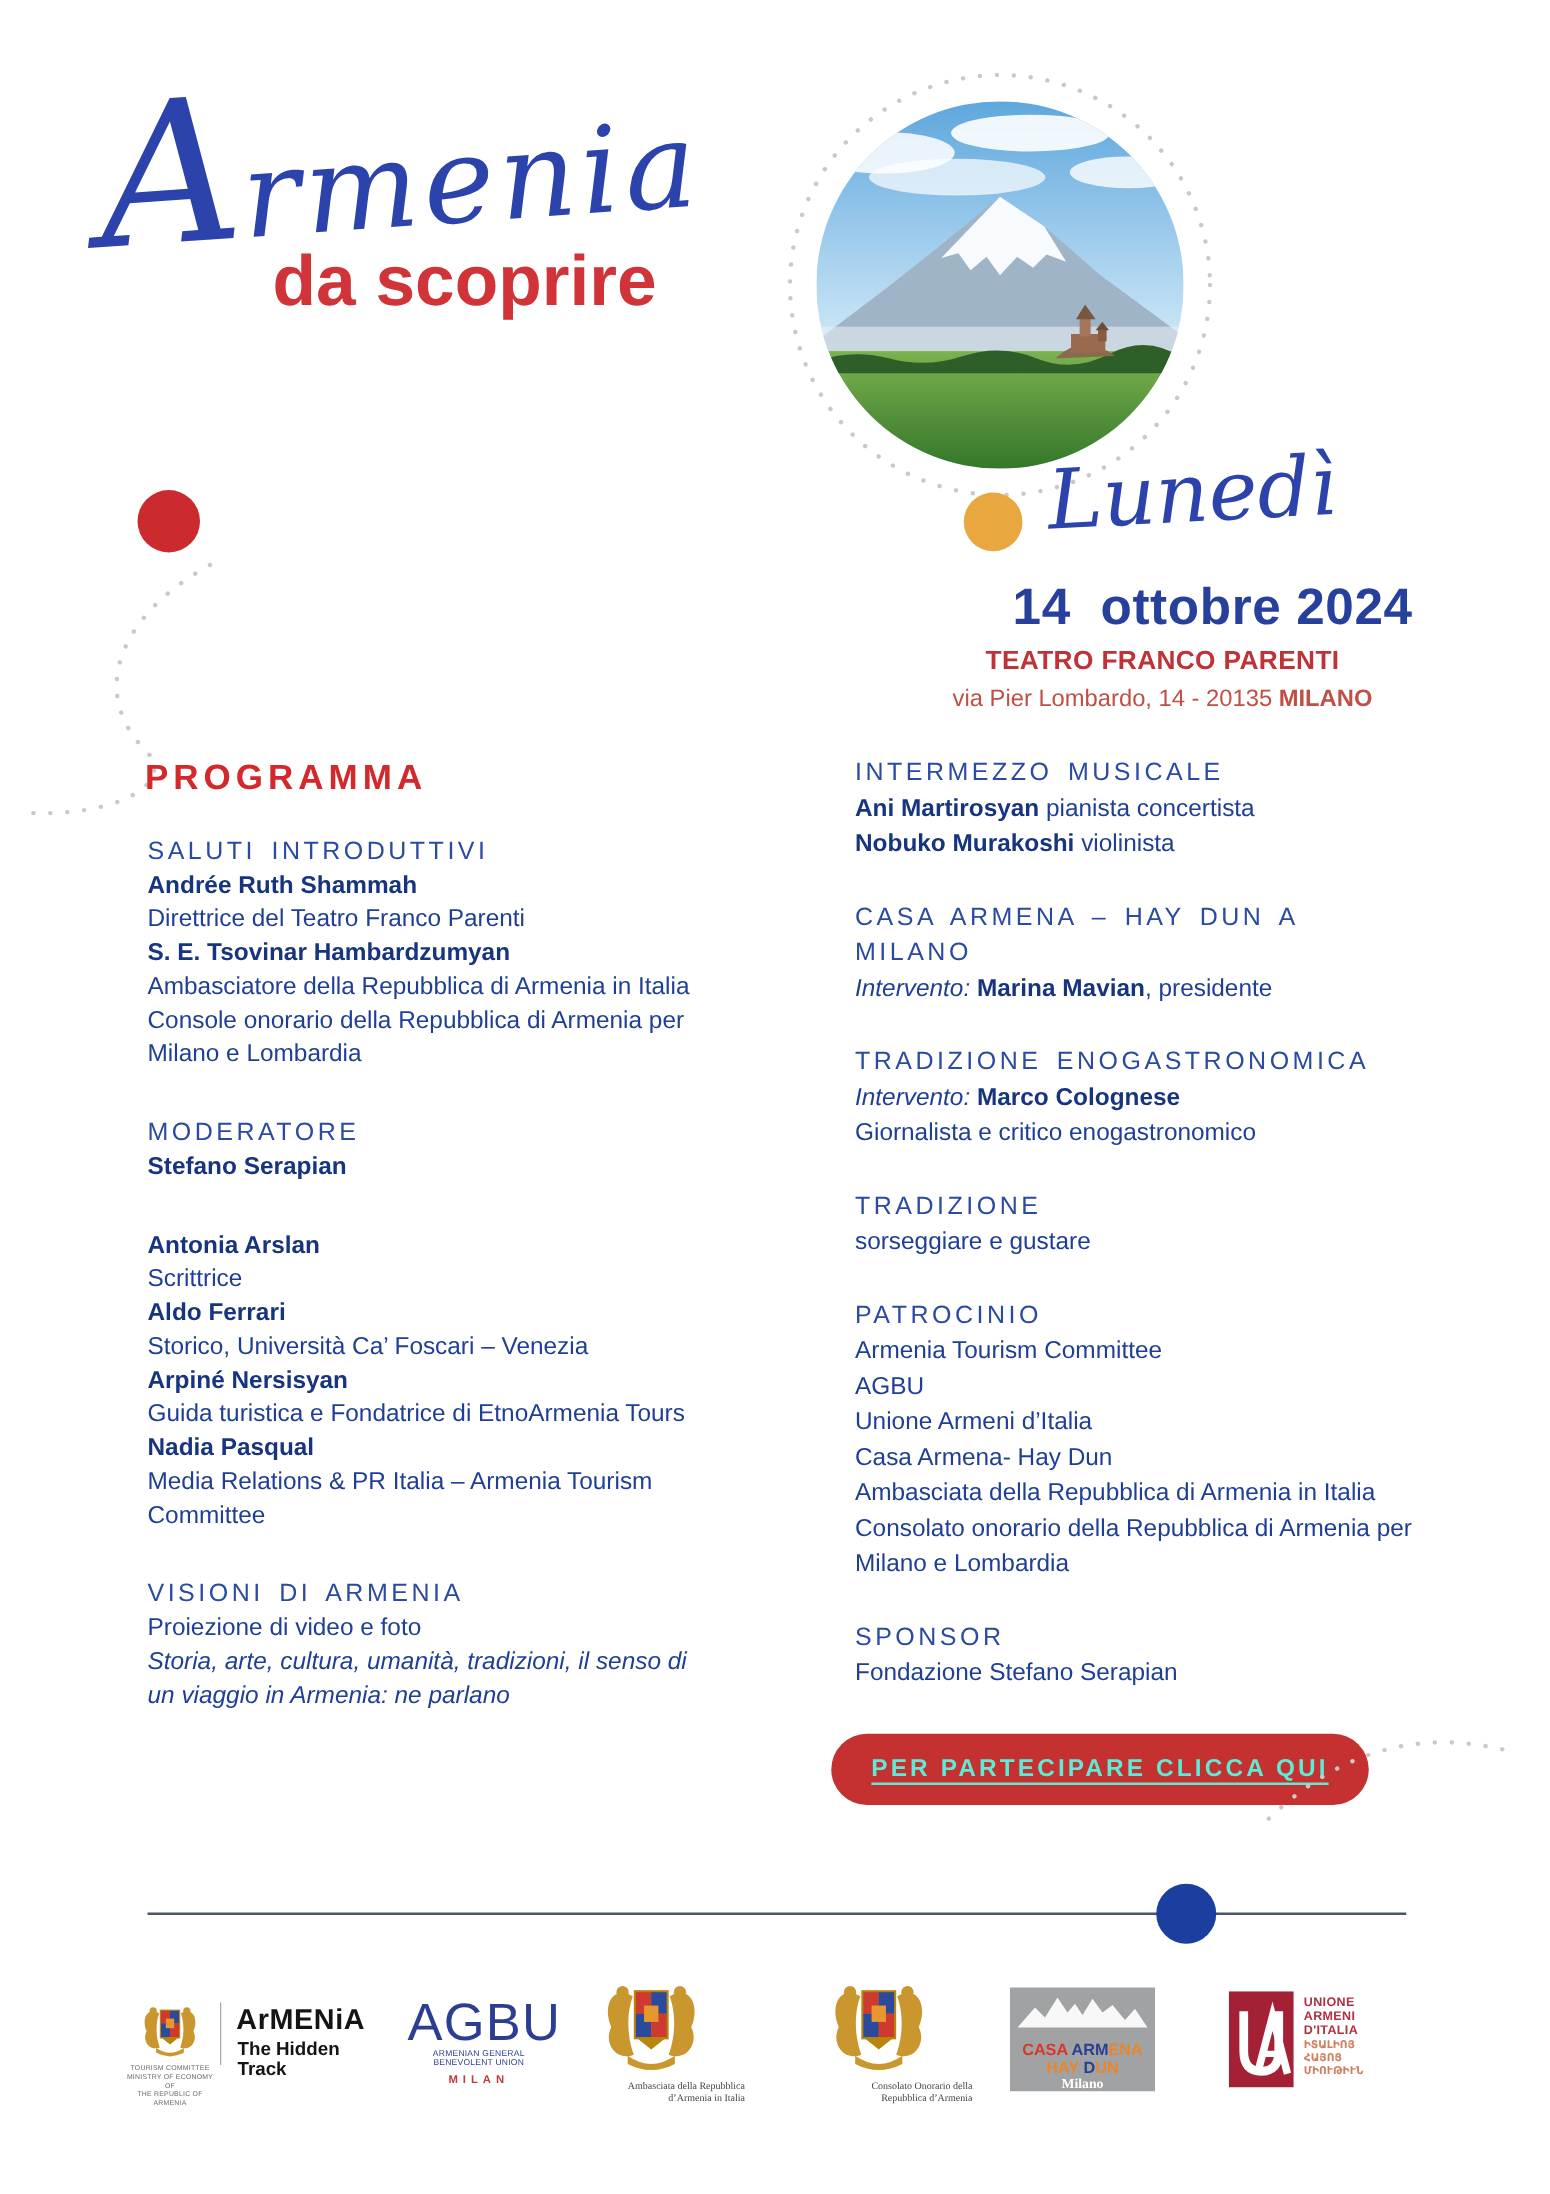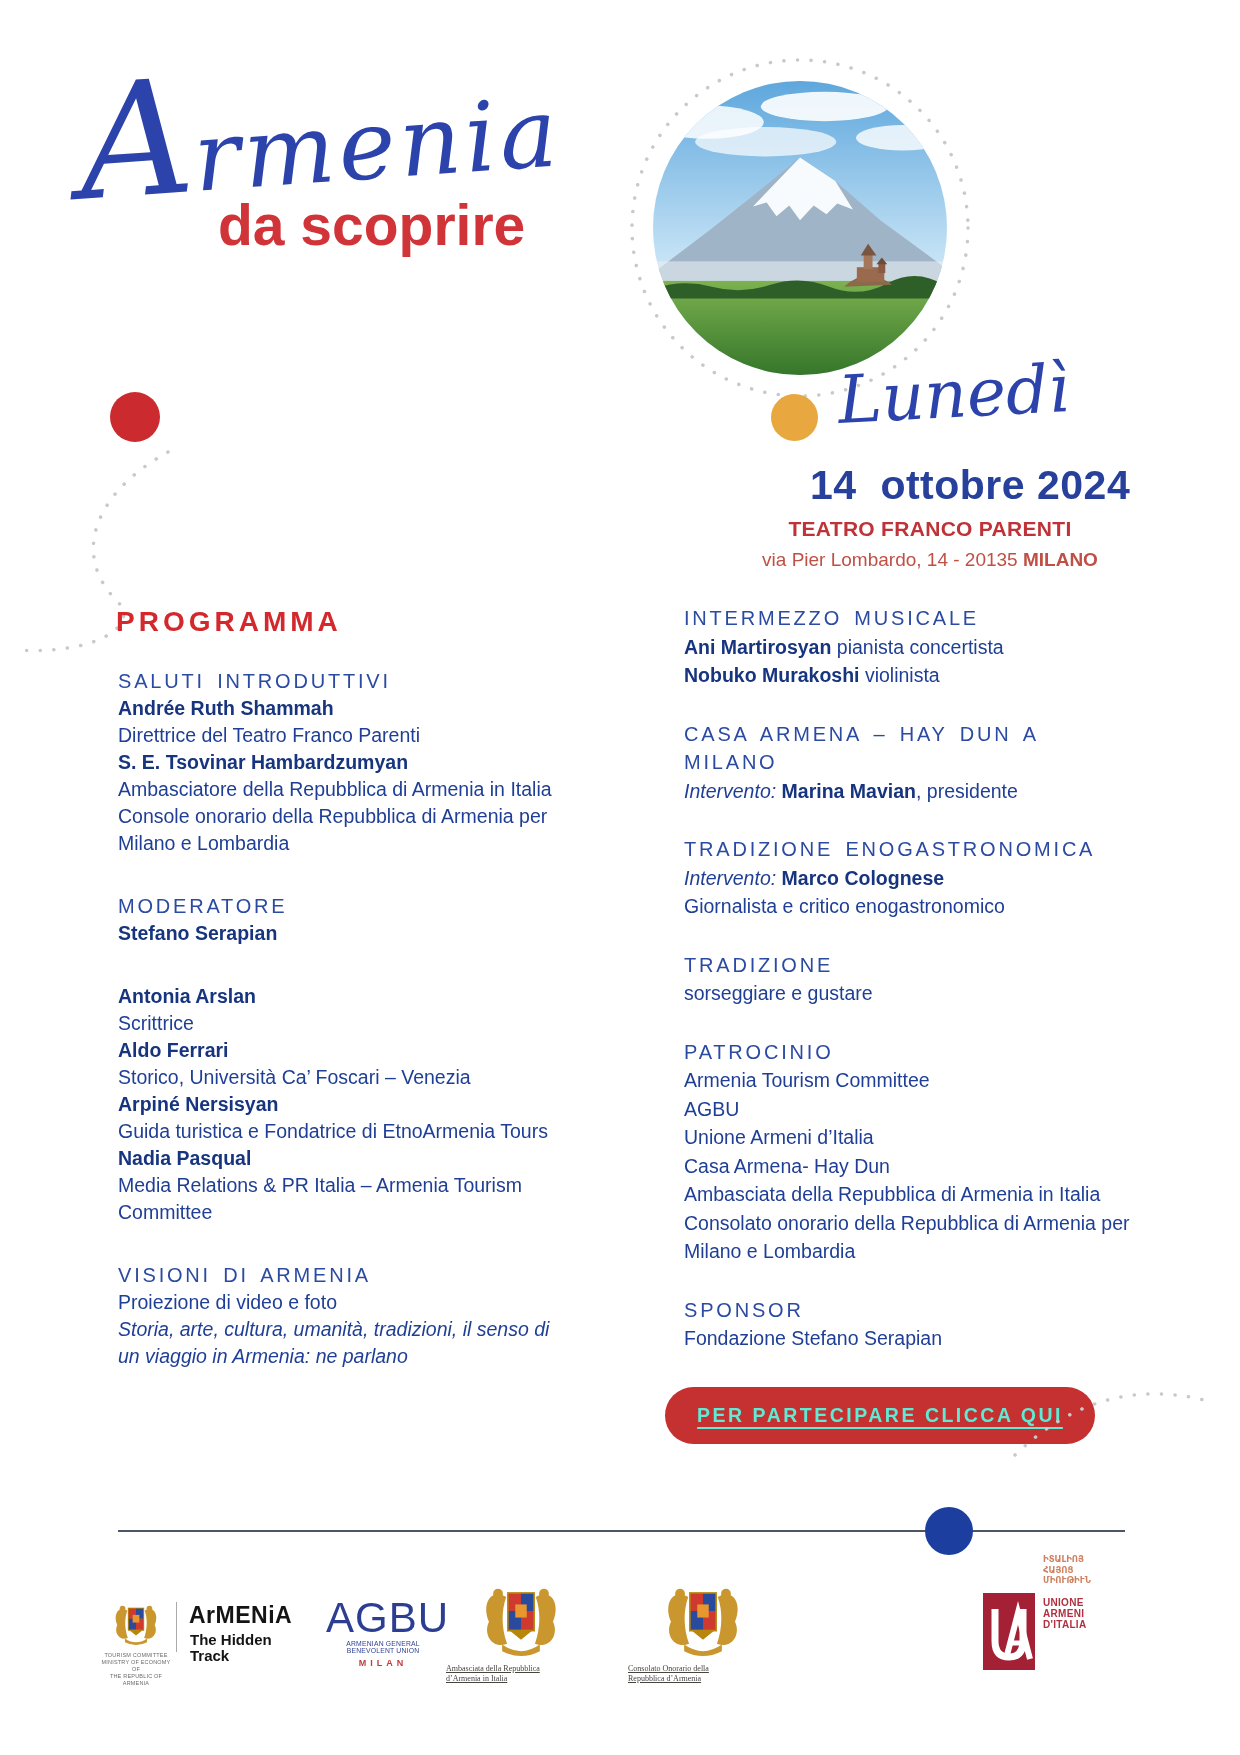--- a/index.html
+++ b/index.html
@@ -52,41 +52,41 @@
   
   .cta{position:absolute;left:665px;top:1387px;width:430px;height:57px;background:#c43130;
     border-radius:29px;display:flex;align-items:center;justify-content:center;cursor:pointer;}
   .cta span{color:#5eead4;font-size:19.5px;font-weight:700;letter-spacing:2.5px;
     text-decoration:underline;text-underline-offset:5px;text-decoration-thickness:2px;}
 
   
   .rule{position:absolute;left:118px;top:1530px;width:1007px;border-top:2px solid #4a5668;}
 
   .coat{position:absolute;}
-  .cap{position:absolute;text-align:left;font-family:"Liberation Serif",serif;
-    font-size:8px;line-height:10px;color:#474540;text-decoration:underline;}
+  .cap{position:absolute;text-align:right;font-family:"Liberation Serif",serif;
+    font-size:8px;line-height:10px;color:#474540;}
   .tourism-cap{position:absolute;left:100px;top:1652px;width:72px;text-align:center;
     font-size:5.5px;line-height:7px;color:#6b6b6b;letter-spacing:.2px;}
   .divider{position:absolute;left:176px;top:1602px;height:50px;border-left:1px solid #aaa;}
   .tourism-brand{position:absolute;left:189px;top:1602px;font-size:23px;font-weight:800;color:#141414;letter-spacing:.5px;}
   .tourism-tag{position:absolute;left:190px;top:1632px;font-size:15px;font-weight:700;color:#141414;line-height:16px;}
 
   .agbu{position:absolute;left:326px;top:1598px;width:114px;text-align:center;}
   .agbu-acro{font-size:42px;line-height:40px;font-weight:500;color:#2c3e92;letter-spacing:1px;}
   .agbu-sub{font-size:6.8px;color:#2c3e92;letter-spacing:.2px;margin-top:2px;}
   .agbu-city{font-size:9px;font-weight:700;color:#c43a3c;letter-spacing:4px;margin-top:4px;}
 
   .casa{position:absolute;left:808px;top:1590px;width:116px;height:83px;background:#a0a2a4;text-align:center;}
   .casa-l1{font-size:13px;font-weight:800;line-height:14px;margin-top:2px;}
   .casa-l2{font-size:13px;font-weight:800;line-height:14px;}
   .casa-city{font-family:"Liberation Serif",serif;font-size:11px;font-weight:700;color:#fff;line-height:13px;}
 
   .ua-box{position:absolute;left:983px;top:1593px;width:52px;height:77px;}
   .ua-names{position:absolute;left:1043px;top:1597px;font-size:10px;font-weight:700;color:#b03040;line-height:11px;letter-spacing:.3px;}
-  .ua-armenian{position:absolute;left:1043px;top:1554px;font-size:8.5px;font-weight:700;color:#d08060;line-height:10.5px;font-family:"DejaVu Sans",sans-serif;}
+  .ua-armenian{position:absolute;left:1043px;top:1631px;font-size:8.5px;font-weight:700;color:#d08060;line-height:10.5px;font-family:"DejaVu Sans",sans-serif;}
 </style>
 </head>
 <body>
 
 <div class="page">
 
   <svg width="0" height="0" style="position:absolute">
     <defs>
       <symbol id="coat" viewBox="0 0 100 100">
         <g fill="#c9972e">
@@ -262,20 +262,28 @@
     </div>
 
   <svg class="coat" style="left:661px;top:1579px;width:84px;height:82px" viewBox="0 0 100 100">
       <use href="#coat"></use>
     </svg>
   <div class="cap" id="consulate-caption" style="left:628px;top:1664px;width:150px">
       <div>Consolato Onorario della</div>
       <div>Repubblica d’Armenia</div>
     </div>
 
+  <div class="casa">
+    <svg width="116" height="36" viewBox="0 0 116 36">
+      <path d="M6 32 L20 16 L28 24 L38 8 L46 20 L52 13 L58 22 L66 9 L74 20 L82 14 L92 26 L100 17 L110 32 Z" fill="#ffffff" opacity="0.92"></path>
+    </svg>
+    <div class="casa-l1" id="casa-line1"><span style="color: rgb(214, 56, 42);">CASA </span><span style="color: rgb(43, 63, 144);">ARM</span><span style="color: rgb(232, 134, 44);">ENA</span></div>
+    <div class="casa-l2" id="casa-line2"><span style="color: rgb(232, 134, 44);">HAY </span><span style="color: rgb(43, 63, 144);">D</span><span style="color: rgb(232, 134, 44);">UN</span></div>
+    <div class="casa-city">Milano</div>
+  </div>
 
   <svg class="ua-box" viewBox="0 0 52 77">
     <rect width="52" height="77" fill="#a32035"></rect>
     <g transform="translate(0,6)">
       <path d="M12 10 V42 Q12 58 26 58 Q40 58 40 42 V10" fill="none" stroke="#ffffff" stroke-width="7"></path>
       <path d="M23 60 L35 14 L47 60" fill="none" stroke="#ffffff" stroke-width="6"></path>
       <path d="M27 44 H43" stroke="#ffffff" stroke-width="5"></path>
     </g>
   </svg>
   <div class="ua-names" id="ua-names">

